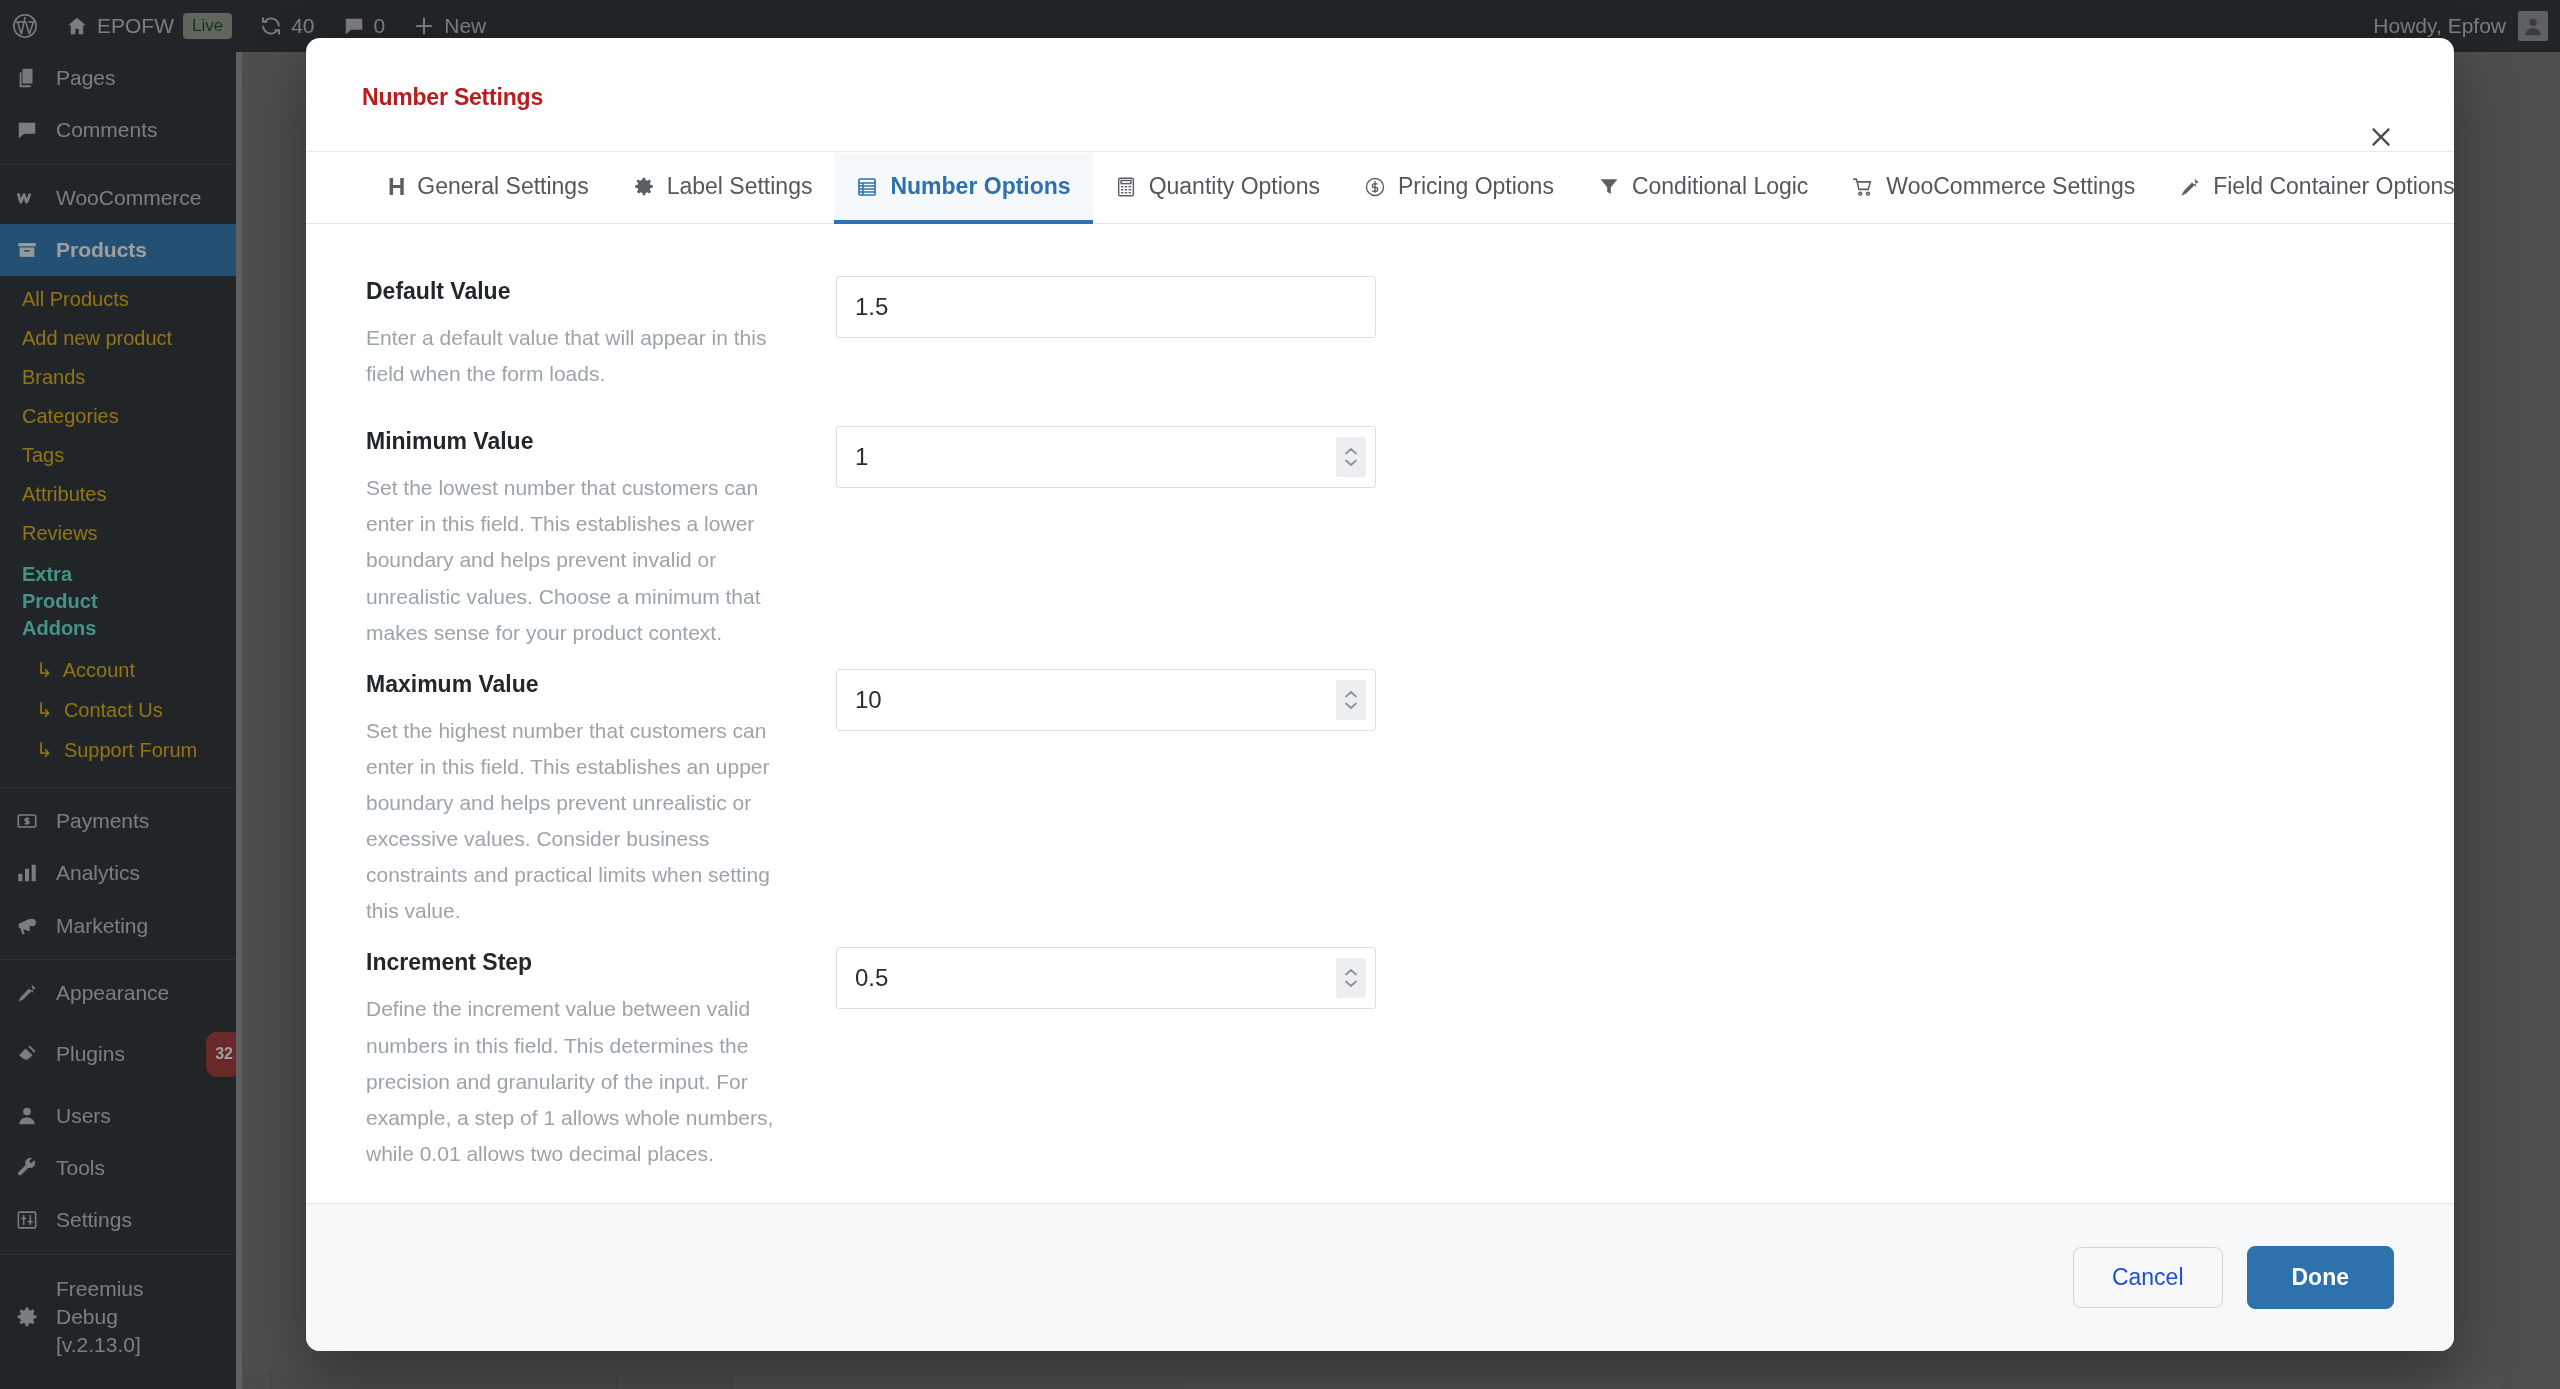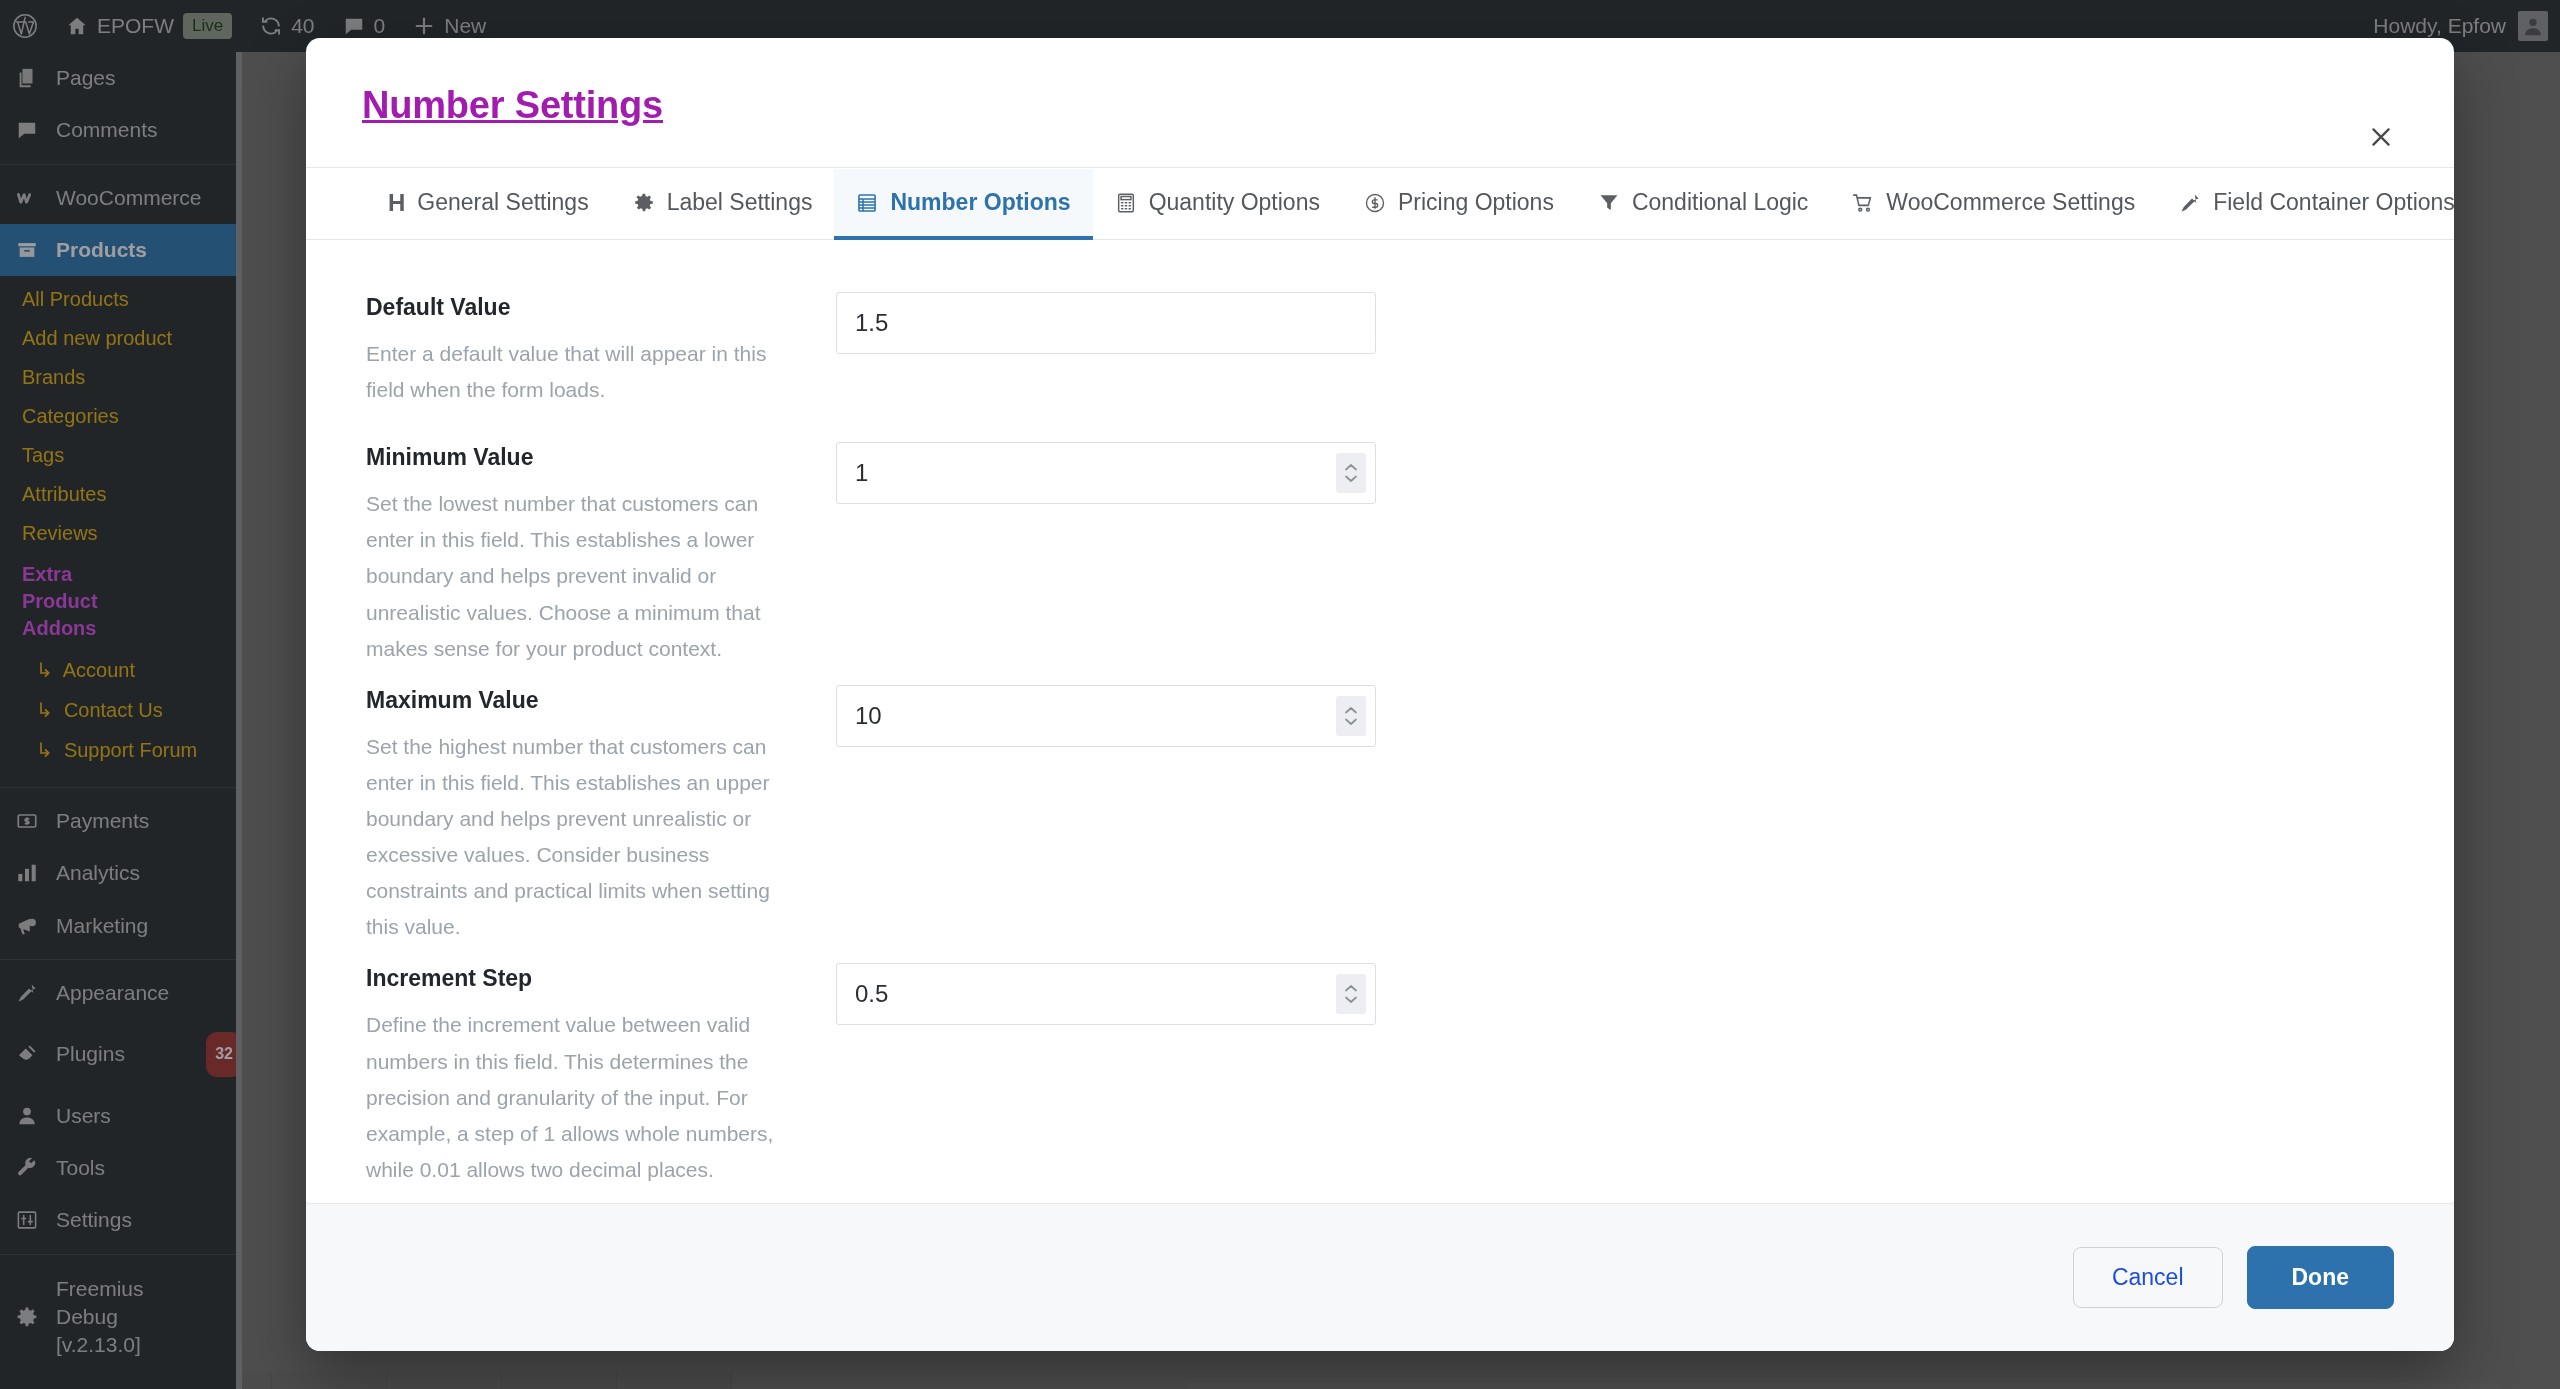--- a/index.html
+++ b/index.html
@@ -99,21 +99,21 @@
   #modal {
     position: absolute; left: 306px; top: 38px; width: 2148px; height: 1313px;
     background: #fff; border-radius: 14px; overflow: hidden;
     box-shadow: 0 24px 60px rgba(0,0,0,0.35);
     display: flex; flex-direction: column;
   }
   .modal-head {
     position: relative; padding: 46px 56px 40px; flex: 0 0 auto;
     border-bottom: 1px solid #e8e9eb;
   }
-  .modal-title { font-size: 38px; font-weight: 700; color: #a21caf; letter-spacing: -0.2px; text-decoration: underline; }
+  .modal-title { font-size: 23px; font-weight: 700; color: #b91c1c; letter-spacing: -0.2px; }
   .modal-close {
     position: absolute; right: 56px; top: 82px; width: 34px; height: 34px;
     display: flex; align-items: center; justify-content: center; color: #4a4a4a;
     background: none; border: none; cursor: pointer;
   }
 
   
   .tabs {
     display: flex; align-items: stretch; padding: 0 60px;
     border-bottom: 1px solid #e4e6e8; flex: 0 0 auto; background: #fff;
@@ -290,21 +290,21 @@
       </div>
 
       <div class="submenu">
         <span class="submenu-item">All Products</span>
         <span class="submenu-item">Add new product</span>
         <span class="submenu-item">Brands</span>
         <span class="submenu-item">Categories</span>
         <span class="submenu-item">Tags</span>
         <span class="submenu-item">Attributes</span>
         <span class="submenu-item">Reviews</span>
-        <span class="submenu-item" style="font-weight:700;color:#d946ef;line-height:1.35;max-width:150px;">Extra Product Addons</span>
+        <span class="submenu-item" style="font-weight:700;color:#5eead4;line-height:1.35;max-width:150px;">Extra Product Addons</span>
         <span class="submenu-item indent">↳&nbsp; <span>Account</span></span>
         <span class="submenu-item indent">↳&nbsp; <span>Contact Us</span></span>
         <span class="submenu-item indent">↳&nbsp; <span>Support Forum</span></span>
       </div>
 
       <div class="menu-sep"></div>
 
       <div class="menu-top">
         <span class="menu-icon">
           <svg width="22" height="22" viewBox="0 0 24 24" fill="none" stroke="#c3c4c7" stroke-width="1.8">

